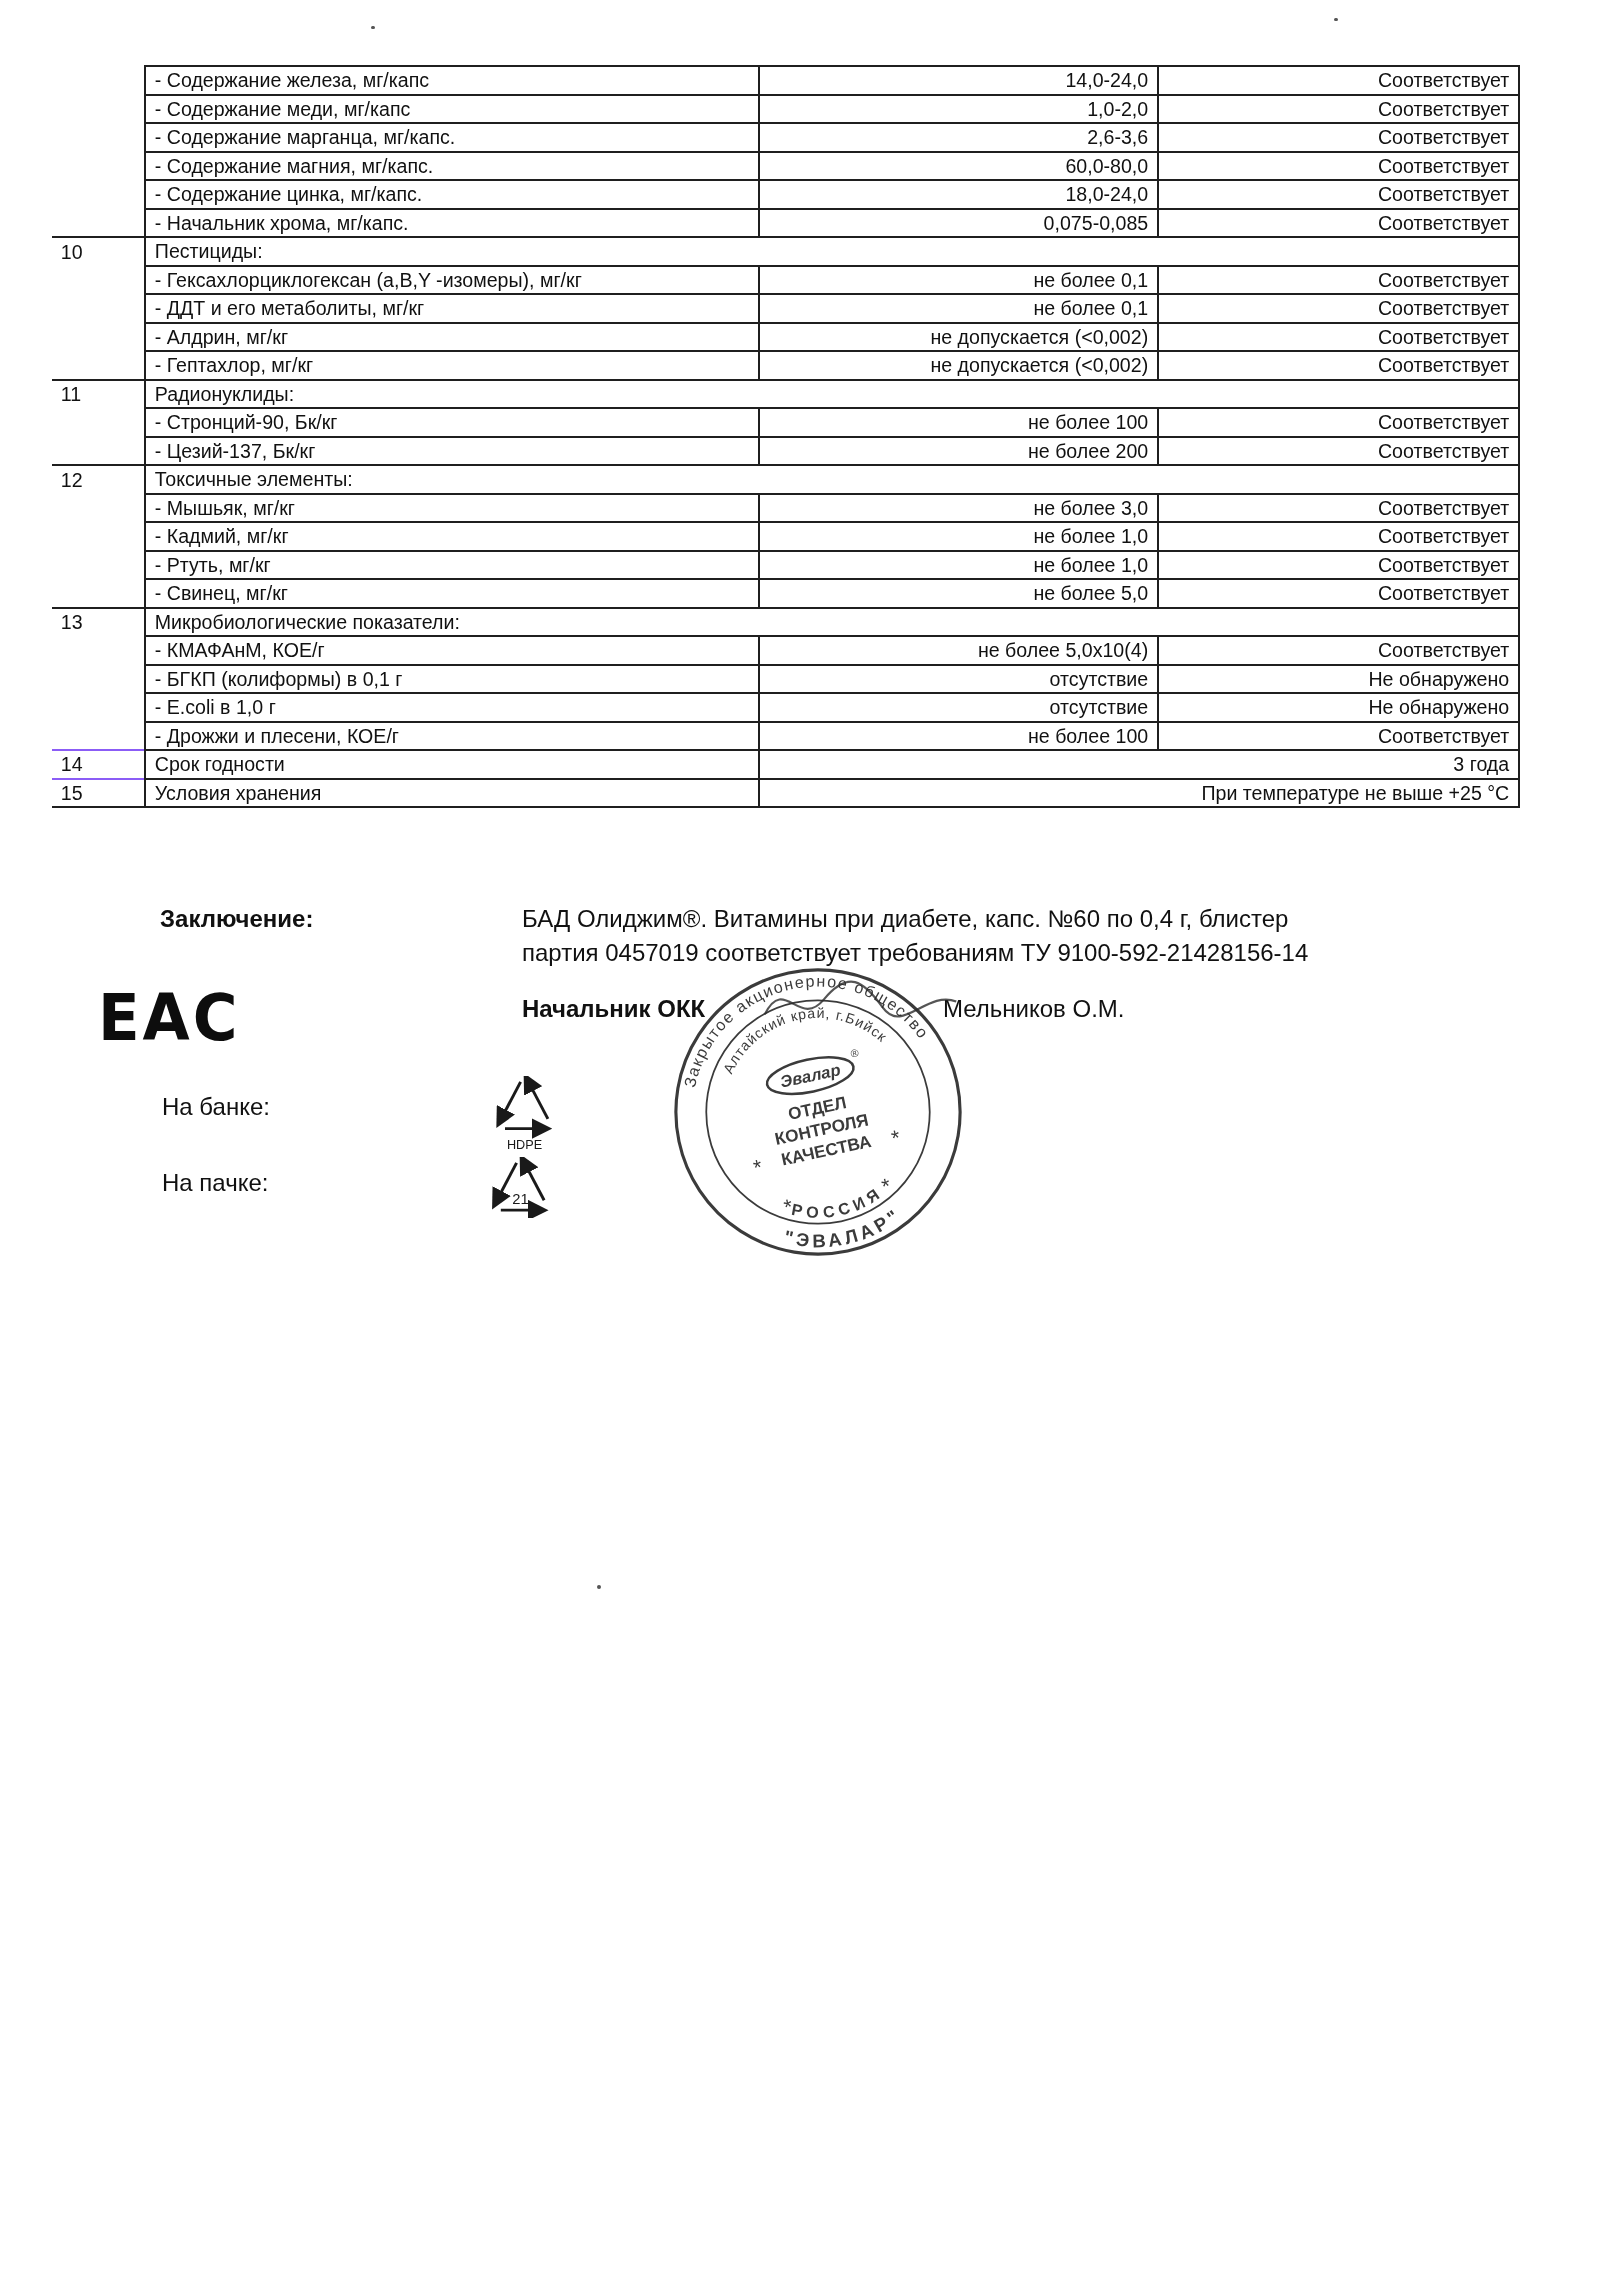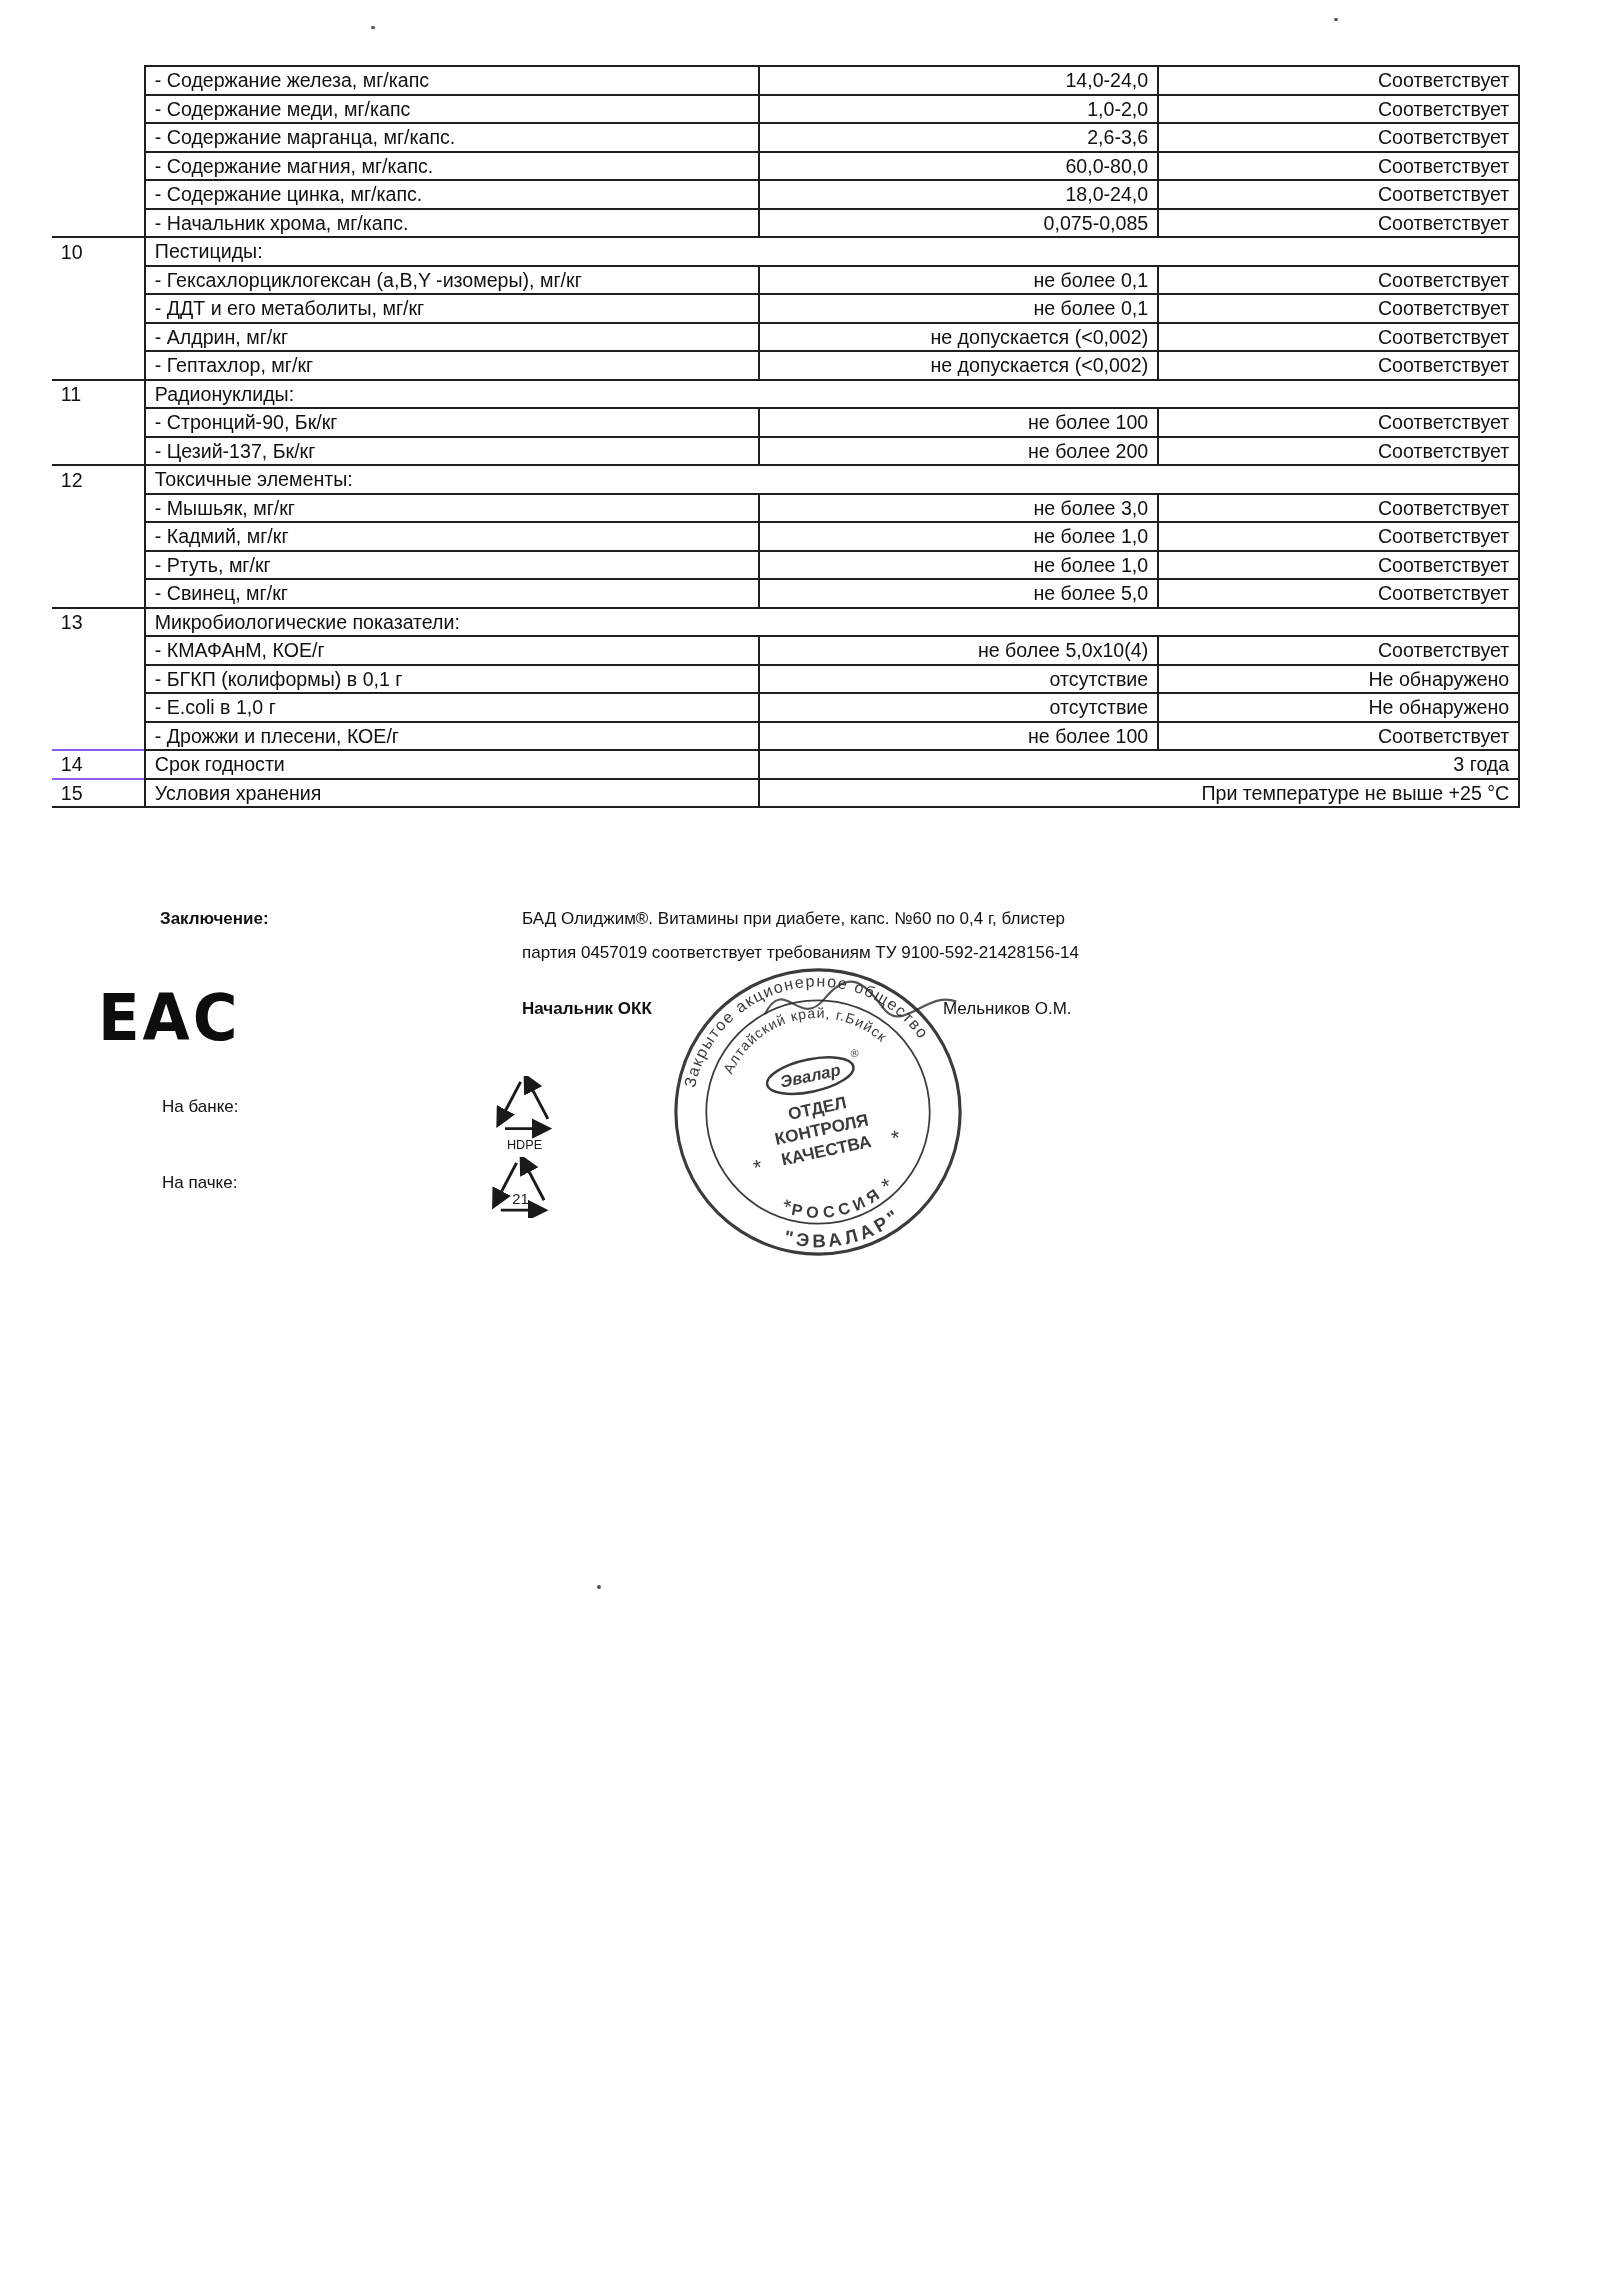--- a/index.html
+++ b/index.html
@@ -19,21 +19,21 @@
   }
   td.c-num { text-align:left; border:none; }
   td.c-name { text-align:left; }
   td.c-val, td.c-res { text-align:right; }
   .bordered { border:2px solid #1f1f1f; }
   tr.row-section td.c-num { border-top:2px solid #1f1f1f; }
   tr.row-kv td.c-num { border-top:2px solid #8b5cf6; }
   tr.last td.c-num { border-bottom:2px solid #1f1f1f; }
   
   .abs { position:absolute; }
-  .txt { font-size:17px; line-height:34px; color:#111; }
+  .txt { font-size:24px; line-height:34px; color:#111; }
   .bold { font-weight:bold; }
   .eac {
     font-family:"DejaVu Sans", sans-serif; font-weight:bold;
     font-size:61px; letter-spacing:2.9px; color:#0d0d0d; transform:scaleY(1.04);
   }
   .stamp-wrap { opacity:0.92; }
   .dot { position:absolute; width:3.9px; height:3.9px; border-radius:50%; background:#555; }
 </style>
 </head>
 <body>

